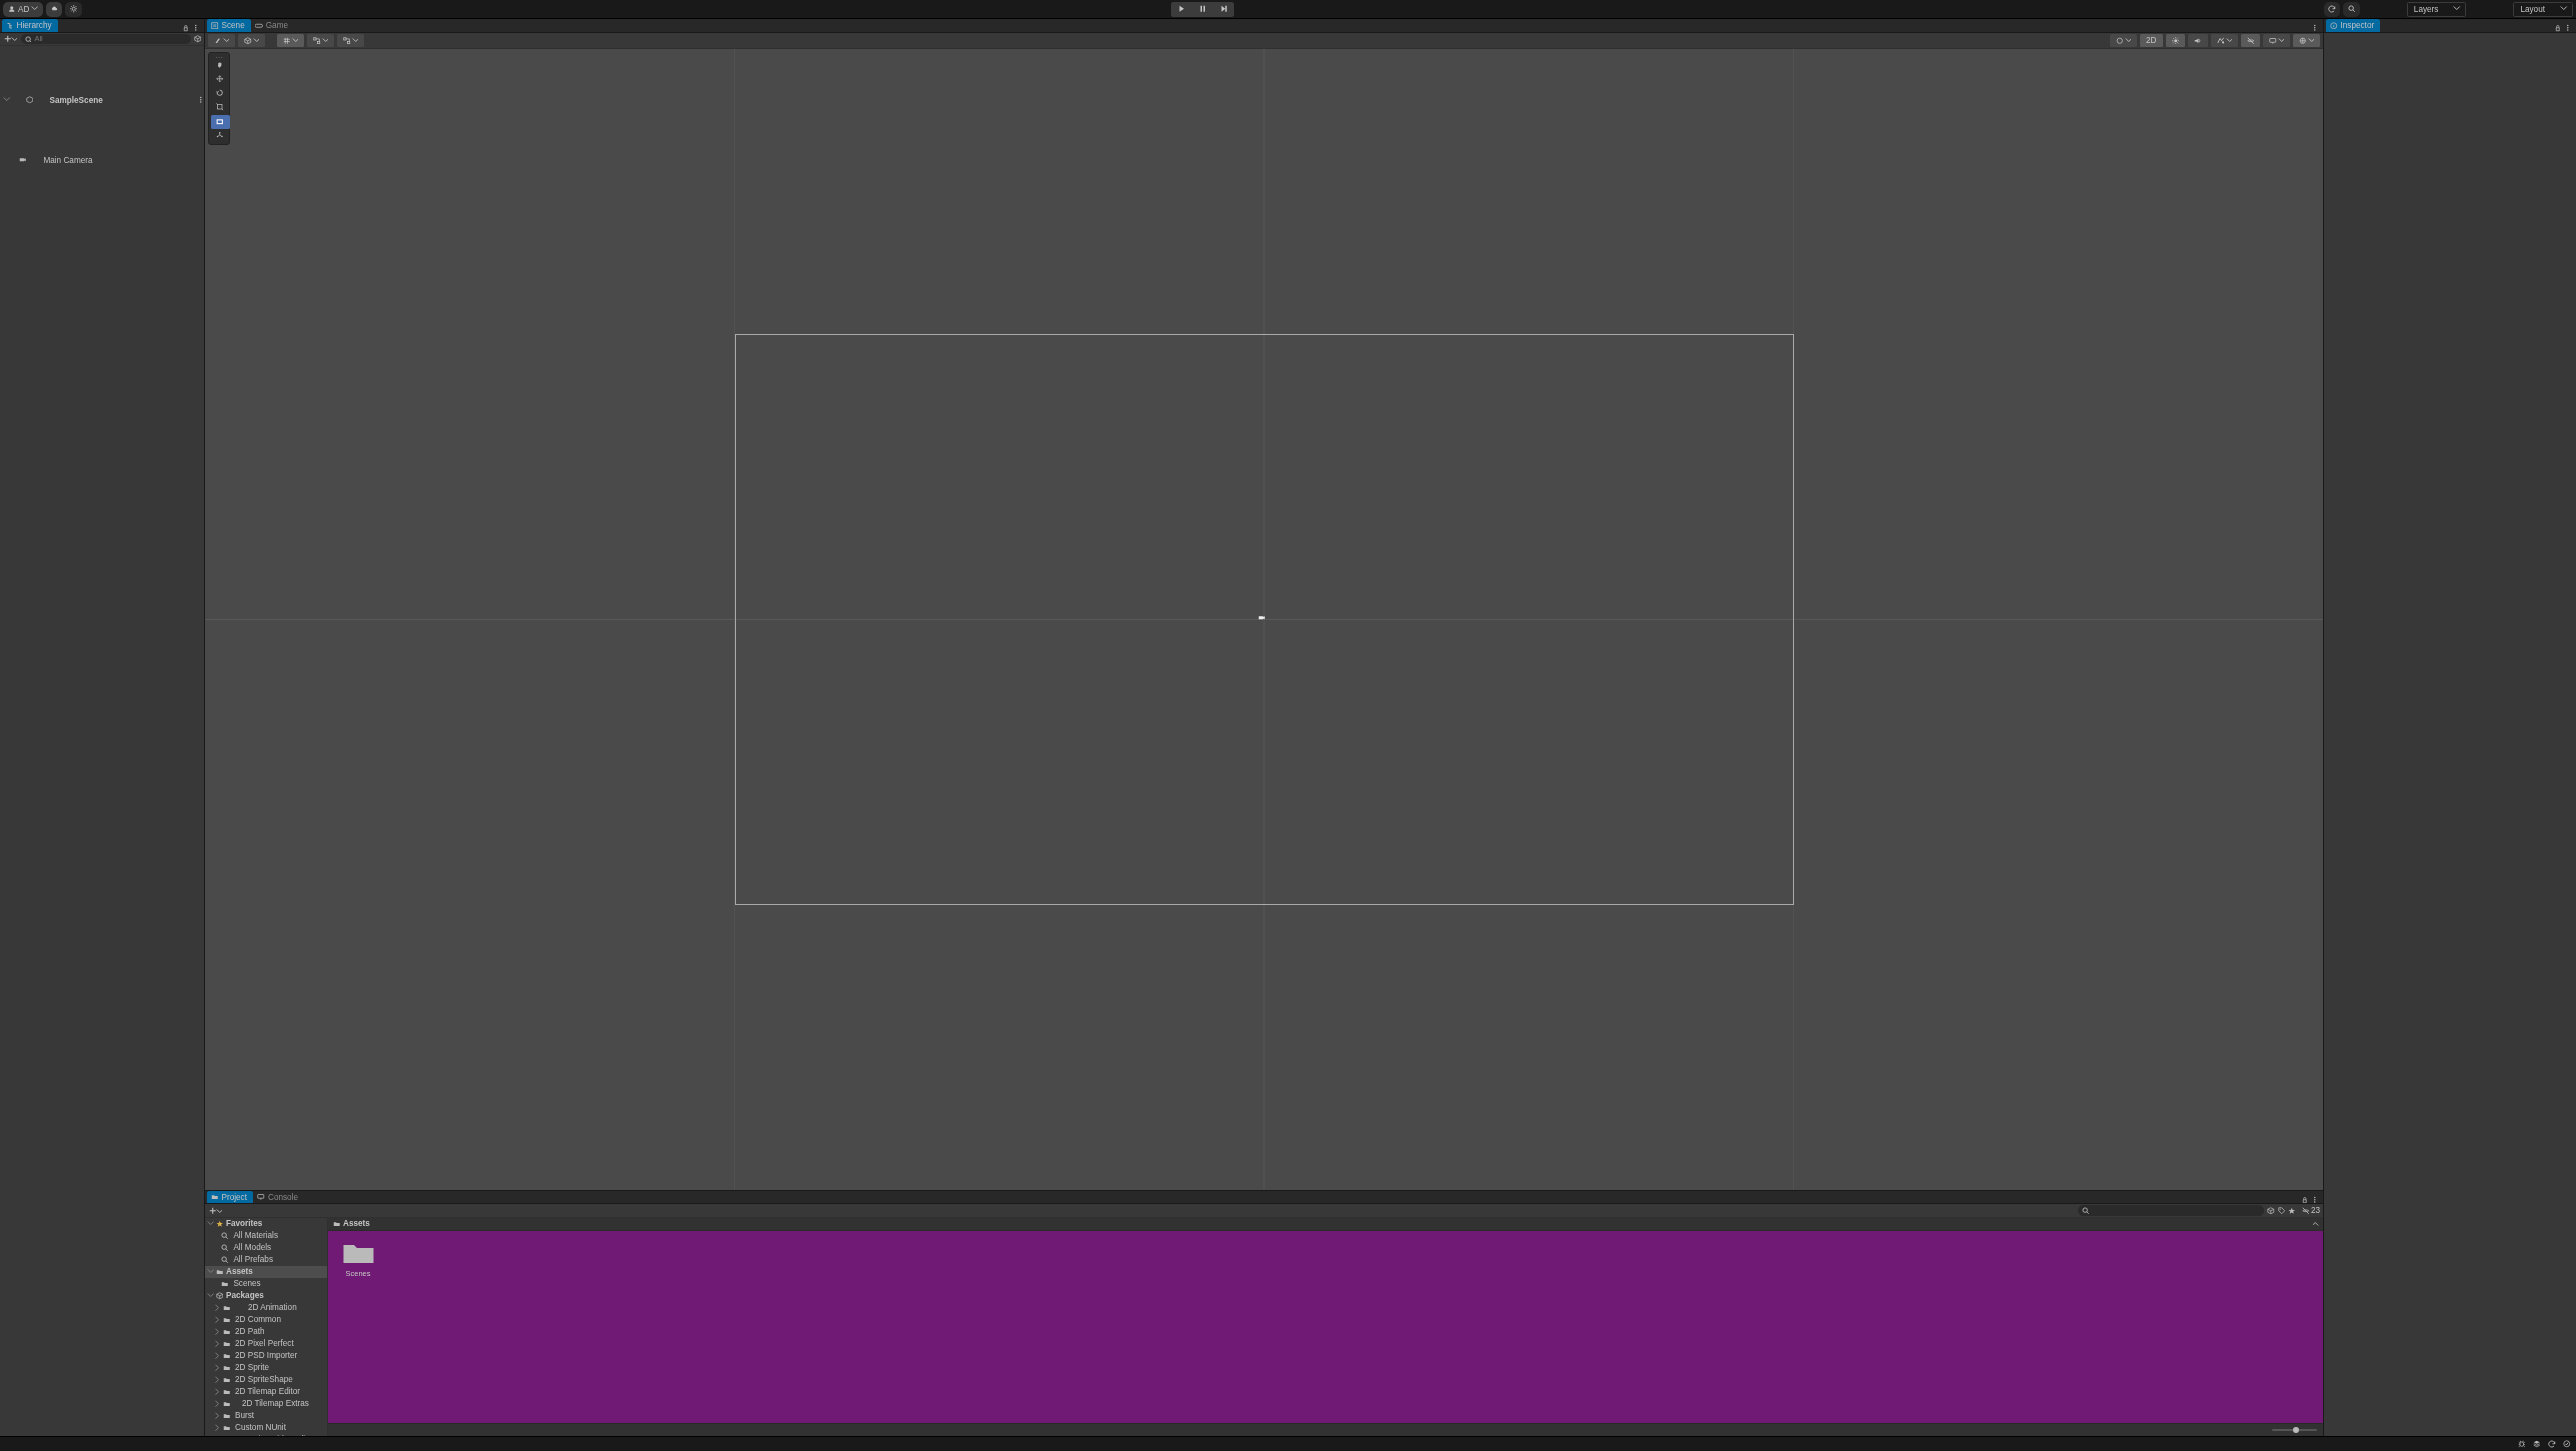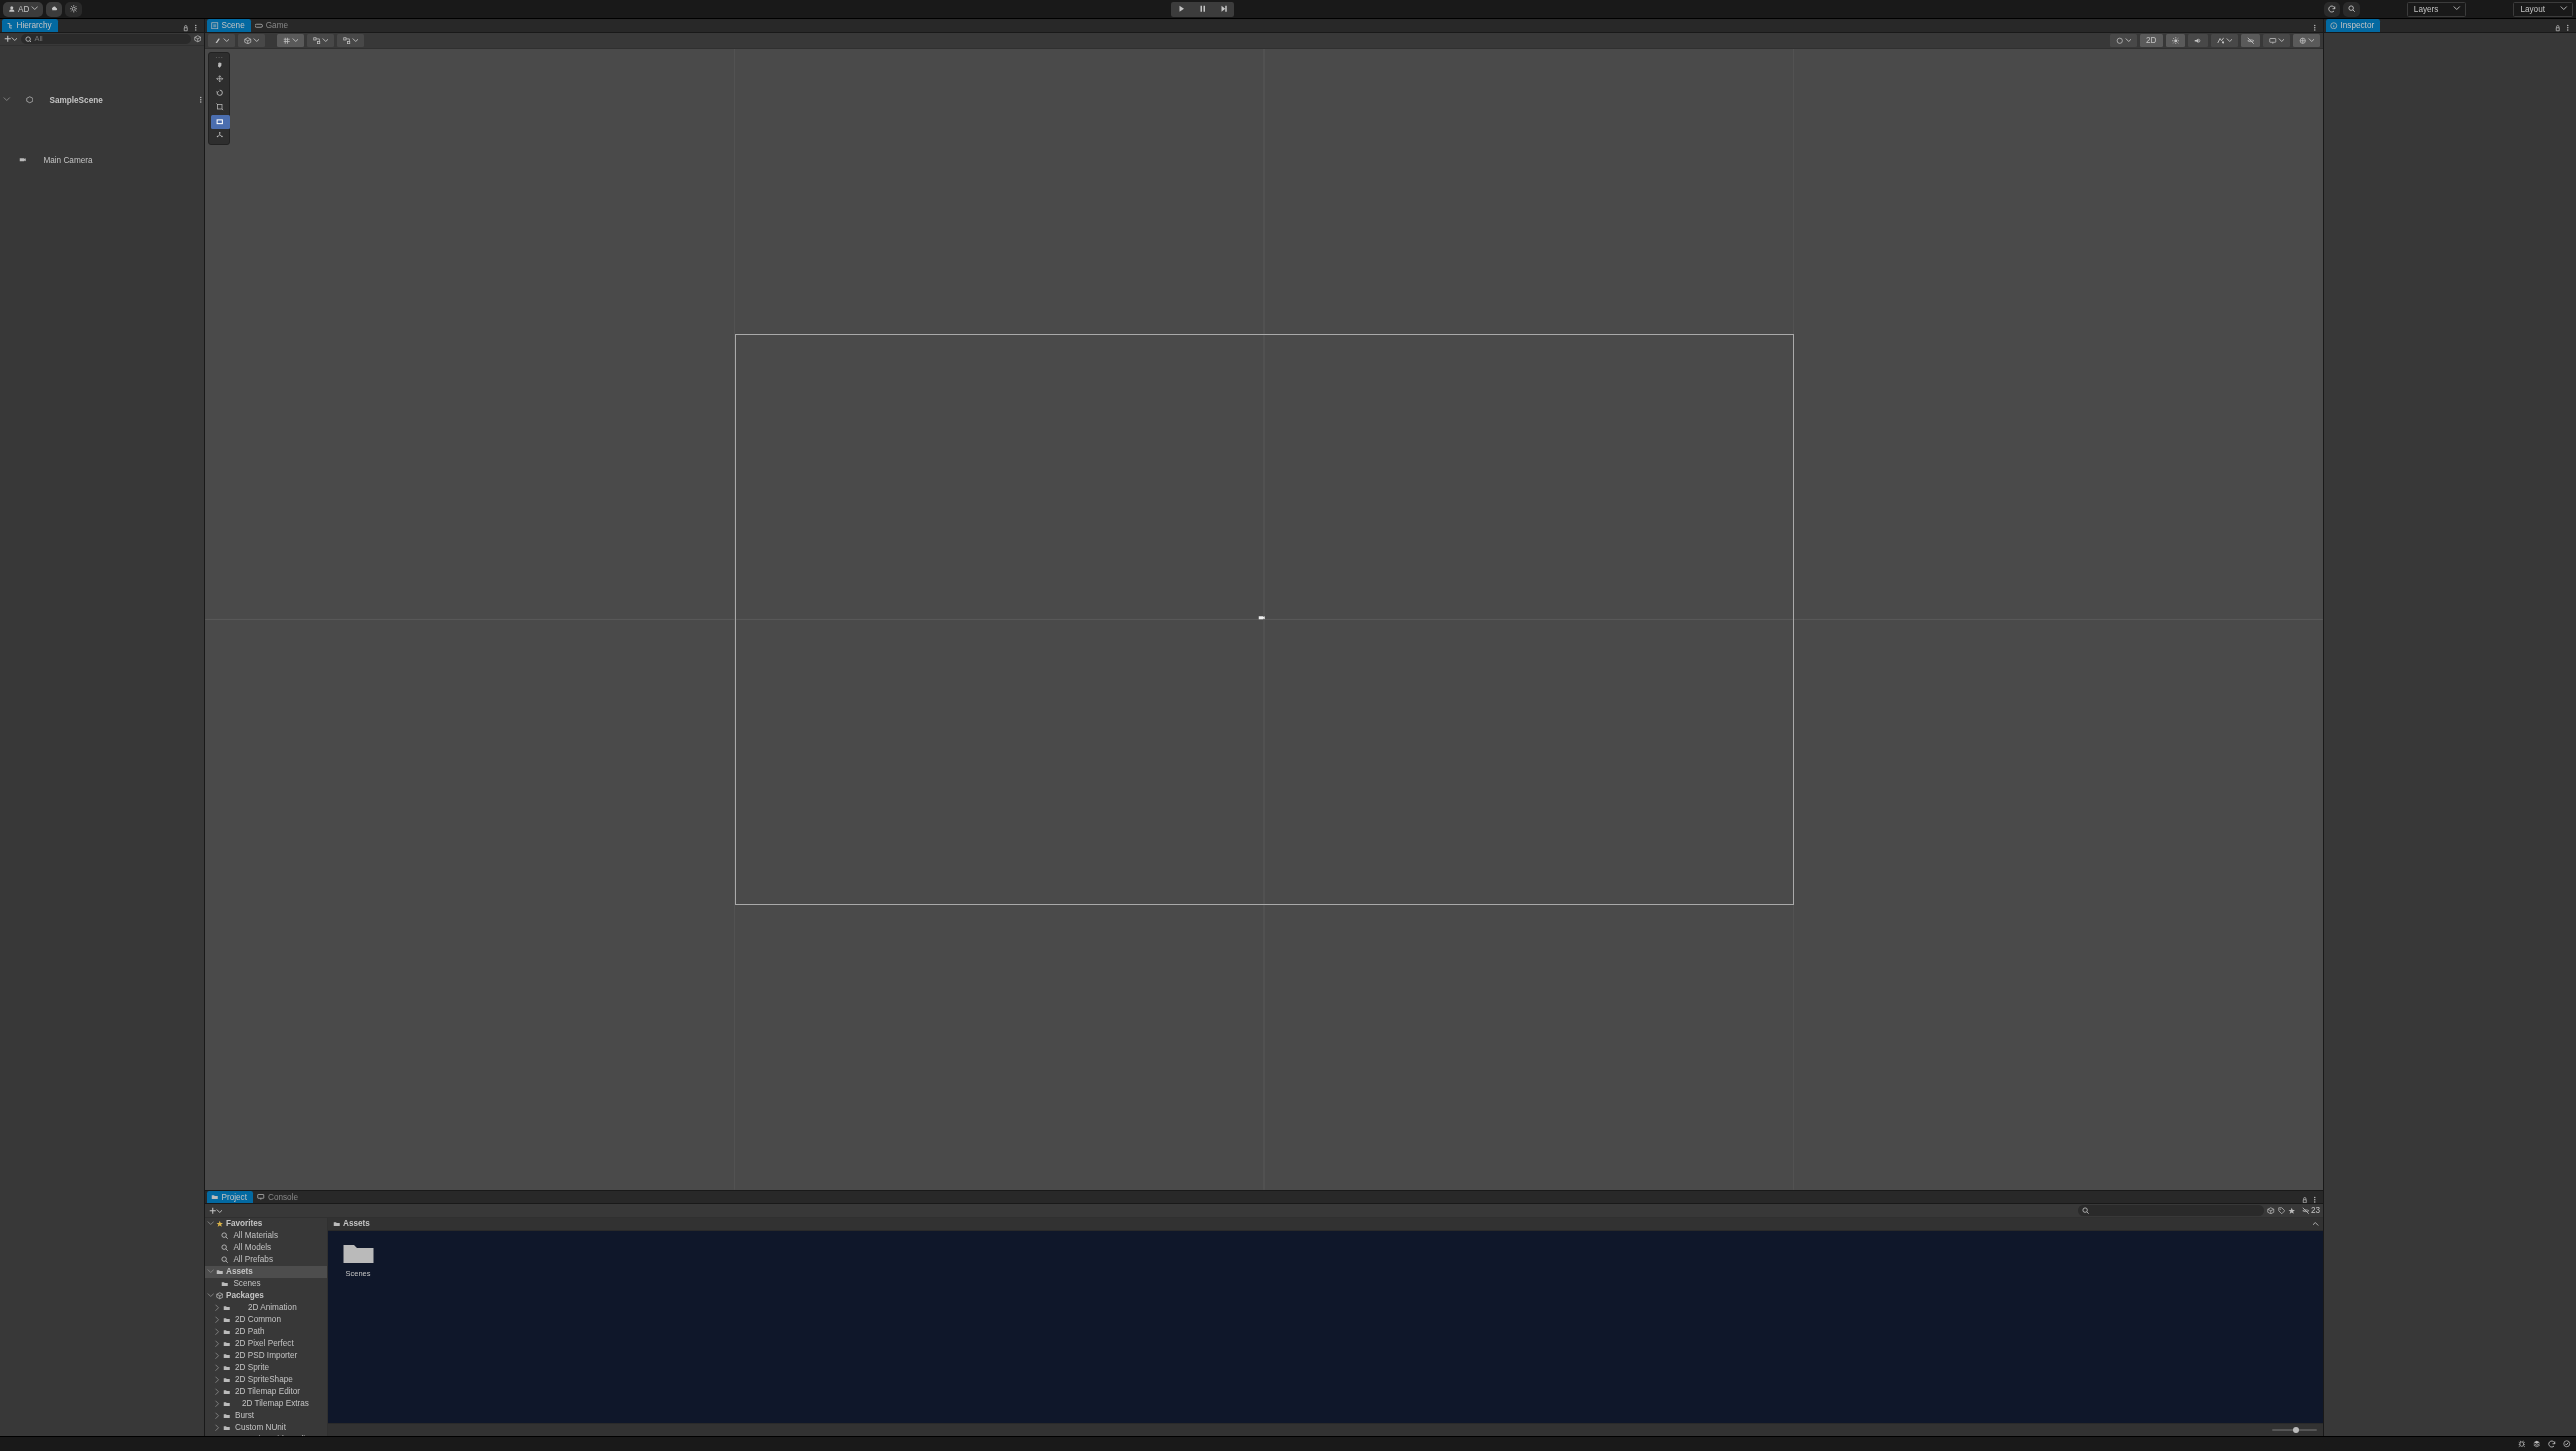--- a/index.html
+++ b/index.html
@@ -64,21 +64,21 @@
 
 .tool-palette { position:absolute; top:3px; left:3px; width:22.4px; background:#2e2e2e; border:0.7px solid #222; border-radius:3px; padding:1.5px; display:flex; flex-direction:column; gap:0.7px; }
 .tool-palette .tp-btn { width:19.4px; height:13.4px; background:transparent; border:none; border-radius:1.5px; color:#bbb; display:flex; align-items:center; justify-content:center; cursor:pointer; }
 .tool-palette .tp-handle { height:3.7px; display:flex; align-items:center; justify-content:center; color:#666; cursor:grab; }
 .tool-palette .tp-btn.active { background:#4b6eaf; color:#fff; }
 
 
 .bottom-split { height:246px; display:flex; flex-direction:column; border-top:1.5px solid #191919; background:#282828; }
 .bottom-tabs { height:13.4px; background:#282828; display:flex; align-items:flex-end; padding:0 1.5px; border-bottom:0.7px solid #191919; }
 .proj-toolbar { height:13.4px; background:#383838; display:flex; align-items:center; padding:0 3px; gap:3px; border-bottom:0.7px solid #303030; }
-.proj-body { flex:1; display:flex; min-height:0; background:#0f172a; }
+.proj-body { flex:1; display:flex; min-height:0; background:#701a75; }
 .proj-tree { width:123px; background:#383838; border-right:0.7px solid #303030; overflow-y:auto; }
 .proj-content { flex:1; display:flex; flex-direction:column; min-width:0; }
 .proj-crumb { height:13.4px; background:#323232; display:flex; align-items:center; padding:0 4.5px; gap:3px; border-bottom:0.7px solid #2a2a2a; }
 .proj-grid-area { flex:1; overflow:auto; padding:7.5px; position:relative; }
 .asset-tile { width:45px; display:flex; flex-direction:column; align-items:center; gap:3px; cursor:pointer; }
 .folder-ic { width:33px; height:27px; }
 .asset-tile span { font-size:7.5px; color:#c4c4c4; text-align:center; }
 .proj-footer { height:13.4px; background:#323232; border-top:0.7px solid #2a2a2a; display:flex; align-items:center; justify-content:flex-end; padding:0 6px; }
 .slider { width:45px; }
 

